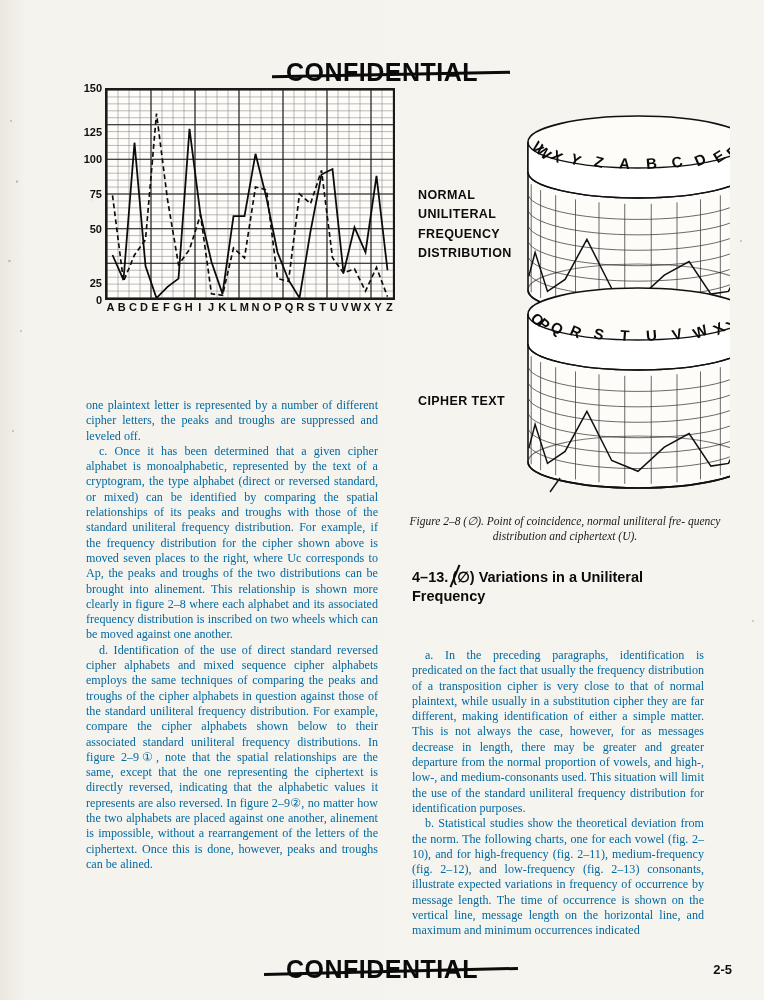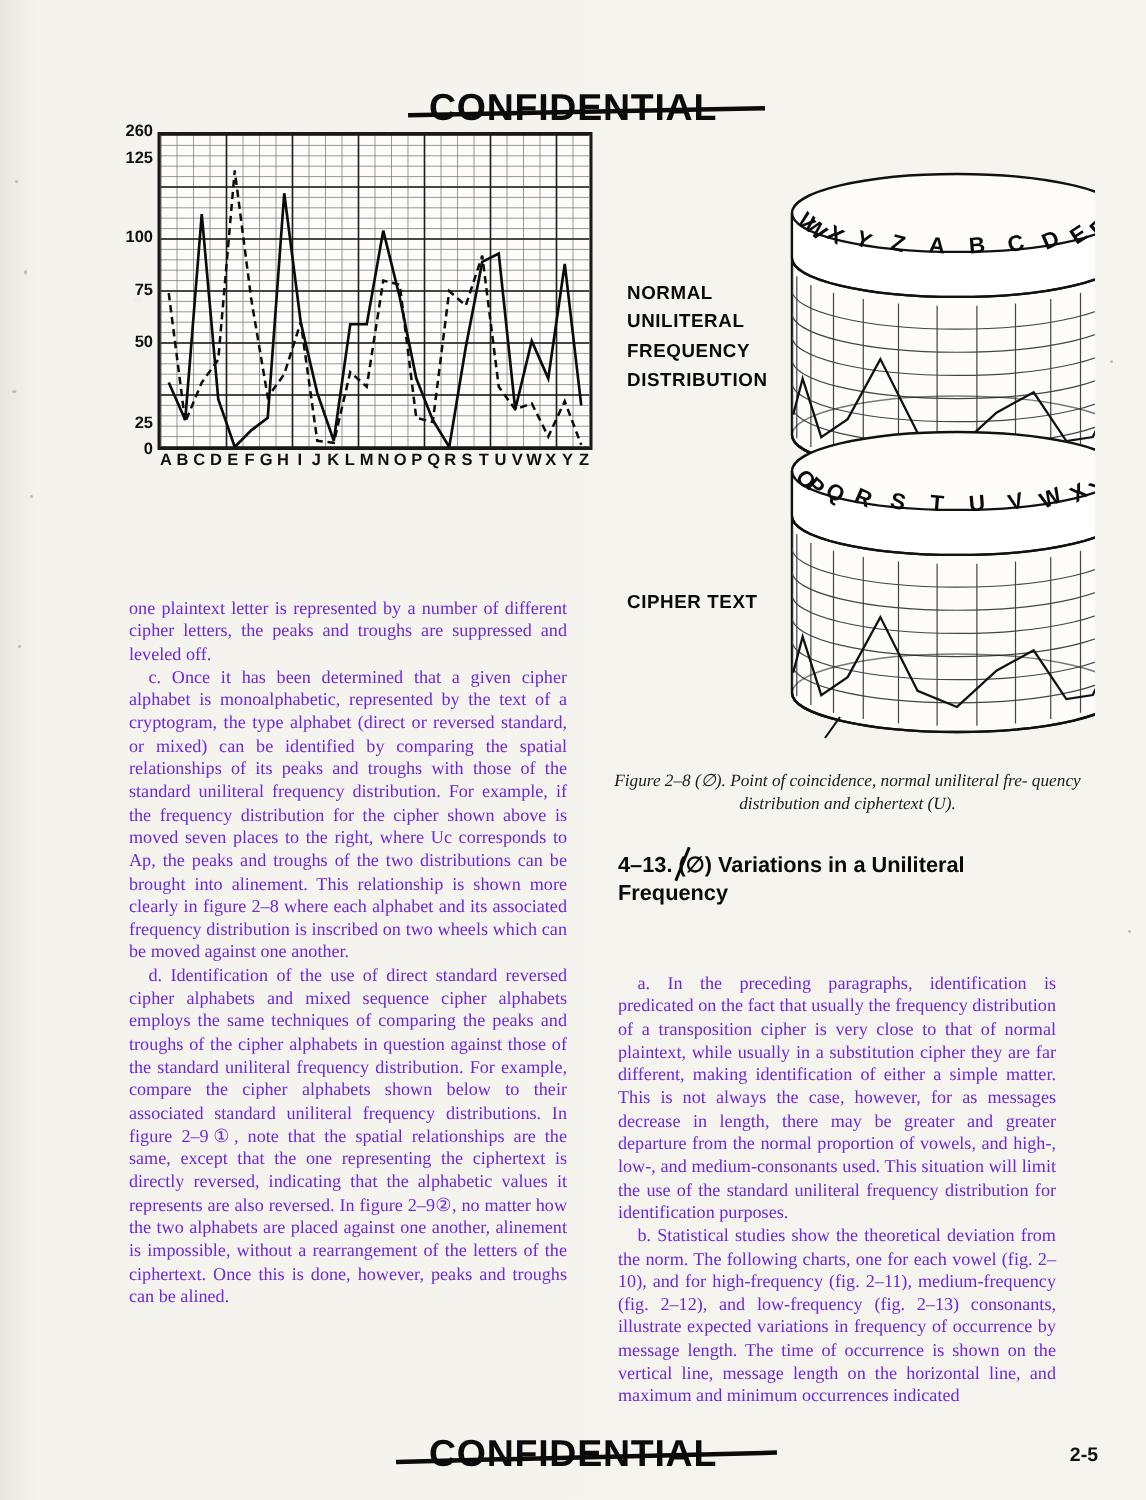--- a/index.html
+++ b/index.html
@@ -99,21 +99,21 @@
   .lbl-normal{left:18px;top:86px;width:120px;}
   .lbl-cipher{left:18px;top:292px;width:120px;}
   .fig28 .caption{margin-top:4px;padding:0 4px;}
 
   
   .col{
     position:absolute;
     font-family:"Liberation Serif", serif;
     font-size:12.1px;line-height:1.265;
     text-align:justify;
-    color:#6d28d9;
+    color:#0369a1;
     -webkit-hyphens:none;hyphens:none;
   }
   .col p{margin:0;}
   .col p.ind{text-indent:13px;}
   .col-left{left:86px;top:398px;width:292px;}
   .col-right{left:412px;top:648px;width:292px;}
   .sec-head{
     position:absolute;left:412px;top:568px;width:296px;
     font-family:"Liberation Sans", sans-serif;
     font-weight:bold;font-size:14.5px;line-height:1.28;color:#0b0b0b;
@@ -146,22 +146,22 @@
 </div>
 
 <div class="fig27">
   <div class="chartbox">
     <div class="ylabels" id="yticks">
         <span style="top: 212px;">0</span>
         <span style="top: 195px; margin-left: 44px;">25</span>
         <span style="top: 141.333px;">50</span>
         <span style="top: 106px;">75</span>
         <span style="top: 70.6667px; margin-left: 19px;">100</span>
-        <span style="top: 18px; text-align: center;">125</span>
-        <span style="top: 0px;">260</span>
+        <span style="top: 44px; text-align: center;">125</span>
+        <span style="top: 0px;">150</span>
       </div>
     <div class="plot">
       <svg viewBox="0 0 290 212" preserveAspectRatio="none">
         <g id="grid-minor" stroke="#5d5d5d" stroke-width="0.5" opacity="0.85">
             <line x1="0" y1="212" x2="290" y2="212"></line>
             <line x1="0" y1="204.93333333333334" x2="290" y2="204.93333333333334"></line>
             <line x1="0" y1="197.86666666666667" x2="290" y2="197.86666666666667"></line>
             <line x1="0" y1="190.8" x2="290" y2="190.8"></line>
             <line x1="0" y1="183.73333333333335" x2="290" y2="183.73333333333335"></line>
             <line x1="0" y1="176.66666666666669" x2="290" y2="176.66666666666669"></line>

